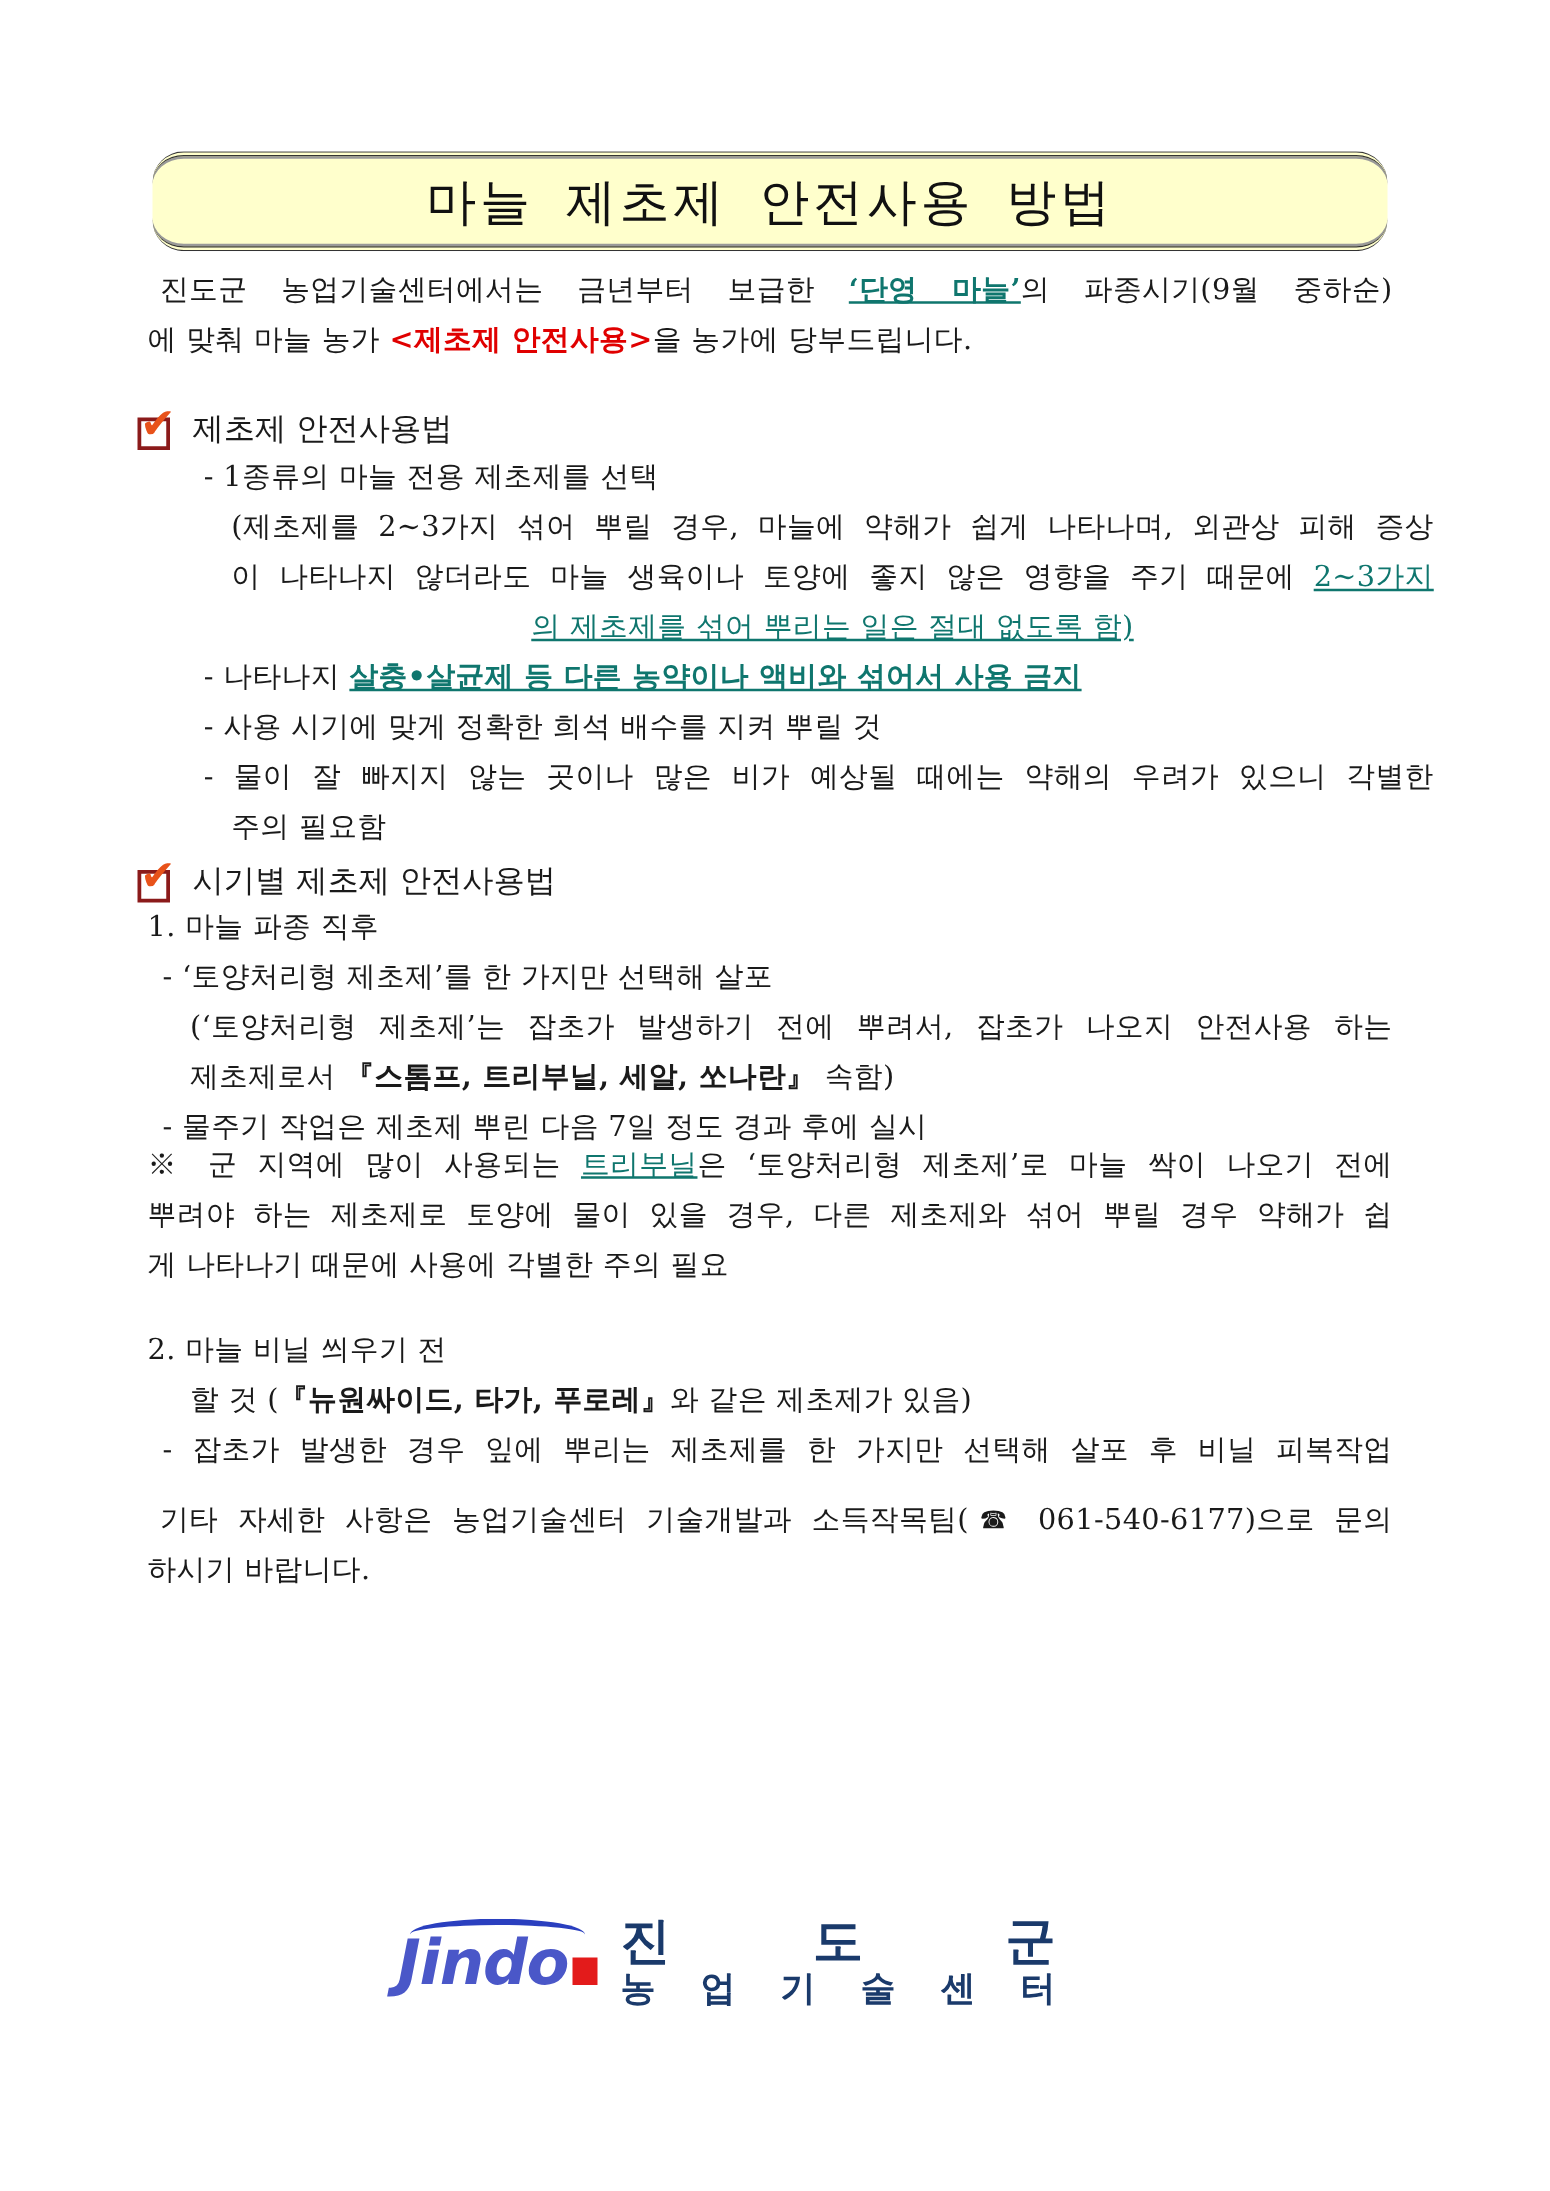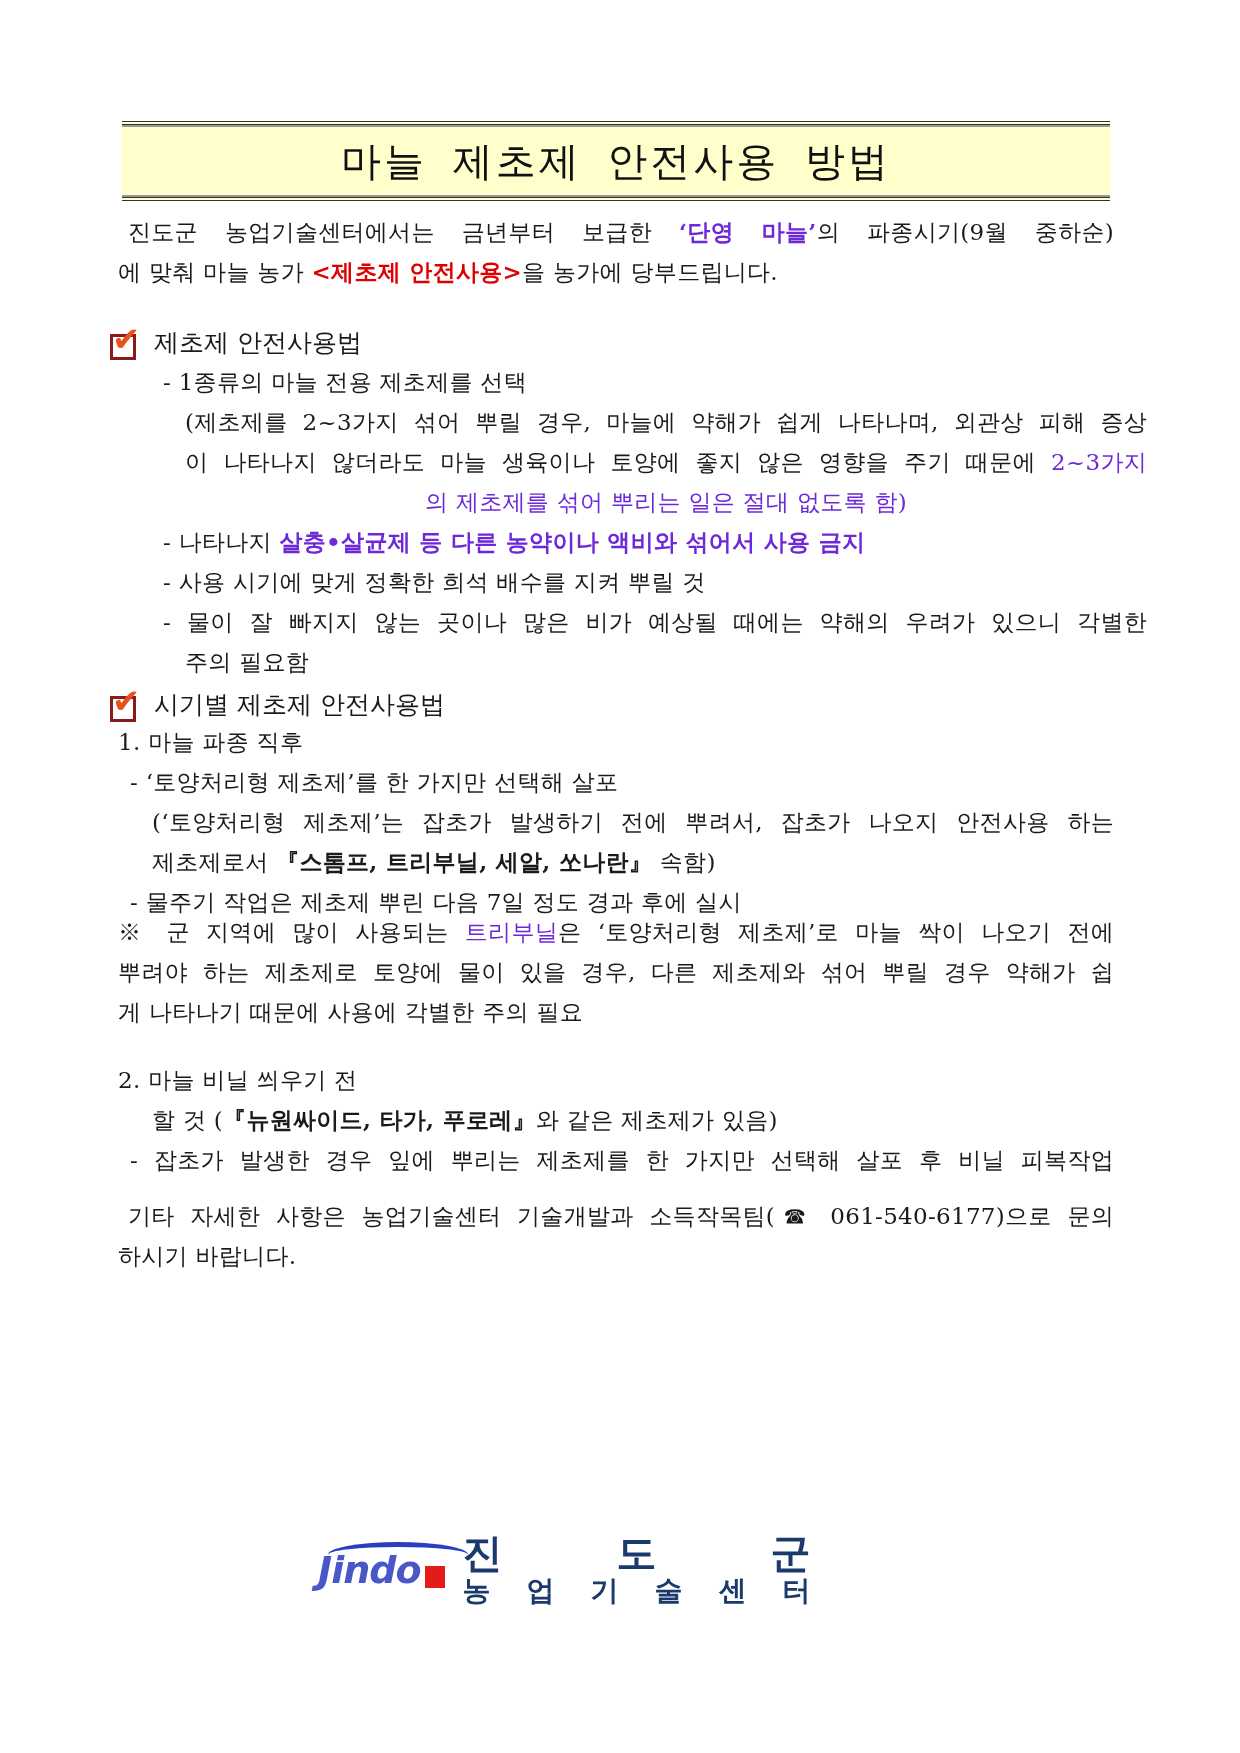--- a/index.html
+++ b/index.html
@@ -7,38 +7,38 @@
     width: 1240px; height: 1753px; position: relative; overflow: hidden;
     font-family: "DejaVu Serif", "Liberation Serif", serif;
     color: #1a1a1a;
   }
   .title-box {
     position: absolute; left: 122px; top: 121px; width: 988px; height: 72px;
     background: #ffffcc;
     border-top: 4px double #333;
     border-bottom: 4px double #333;
     box-shadow: 0 -2px 0 #999 inset, 0 2px 0 #999 inset;
-    display: flex; align-items: center; justify-content: center;
+    display: flex; align-items: center; justify-content: center; border-radius: 25px;
   }
   .title-box .title {
     font-family: "DejaVu Sans", "Liberation Sans", sans-serif;
     font-size: 40px; letter-spacing: 3px; color: #111; word-spacing: 10px;
   }
   .para { position: absolute; left: 118px; width: 996px; font-size: 23px; line-height: 40px; letter-spacing: 0.3px; }
-  .blue { color: #6d28d9; }
+  .blue { color: #0f766e; text-decoration: underline; }
   .red { color: #e00000; font-weight: bold; }
   .bold { font-weight: bold; }
   .section-head { position: absolute; display: flex; align-items: center; font-size: 25px; }
   .checkbox-icon { width: 30px; height: 30px; margin-right: 14px; position: relative; }
   .checkbox-icon .box { position: absolute; left: 0; top: 6px; width: 20px; height: 20px; border: 3px solid #8b1a1a; background: #fff; }
   .checkbox-icon .tick { position: absolute; left: 2px; top: -6px; font-size: 34px; color: #e8521a; font-weight: bold; font-family: "DejaVu Sans", sans-serif; line-height: 1; }
   .line { white-space: nowrap; }
   .justify { text-align: justify; text-align-last: justify; }
   .footer-logo { position: absolute; left: 318px; top: 1525px; width: 560px; height: 90px; display: flex; align-items: center; }
-  .jindo { font-family: "DejaVu Sans", sans-serif; font-style: italic; font-weight: bold; font-size: 38px; color: #4a57c8; position: relative; letter-spacing: -1px; }
+  .jindo { font-family: "DejaVu Sans", sans-serif; font-style: italic; font-weight: bold; font-size: 50px; color: #4a57c8; position: relative; letter-spacing: -1px; }
   .jindo .swoosh { position: absolute; left: 10px; top: -6px; width: 140px; height: 20px; border-top: 5px solid #2a3fbf; border-radius: 60% 60% 0 0; }
   .jindo-badge { width: 20px; height: 22px; background: #e31b1b; margin-left: 4px; margin-top: 14px; }
   .org { margin-left: 18px; font-family: "DejaVu Sans", sans-serif; font-weight: bold; color: #1a3a6b; }
   .org .l1 { font-size: 40px; line-height: 42px; display: flex; justify-content: space-between; width: 348px; }
   .org .l2 { font-size: 28px; line-height: 34px; display: flex; justify-content: space-between; width: 348px; }
 </style>
 </head>
 <body>
 
 <div class="title-box">

